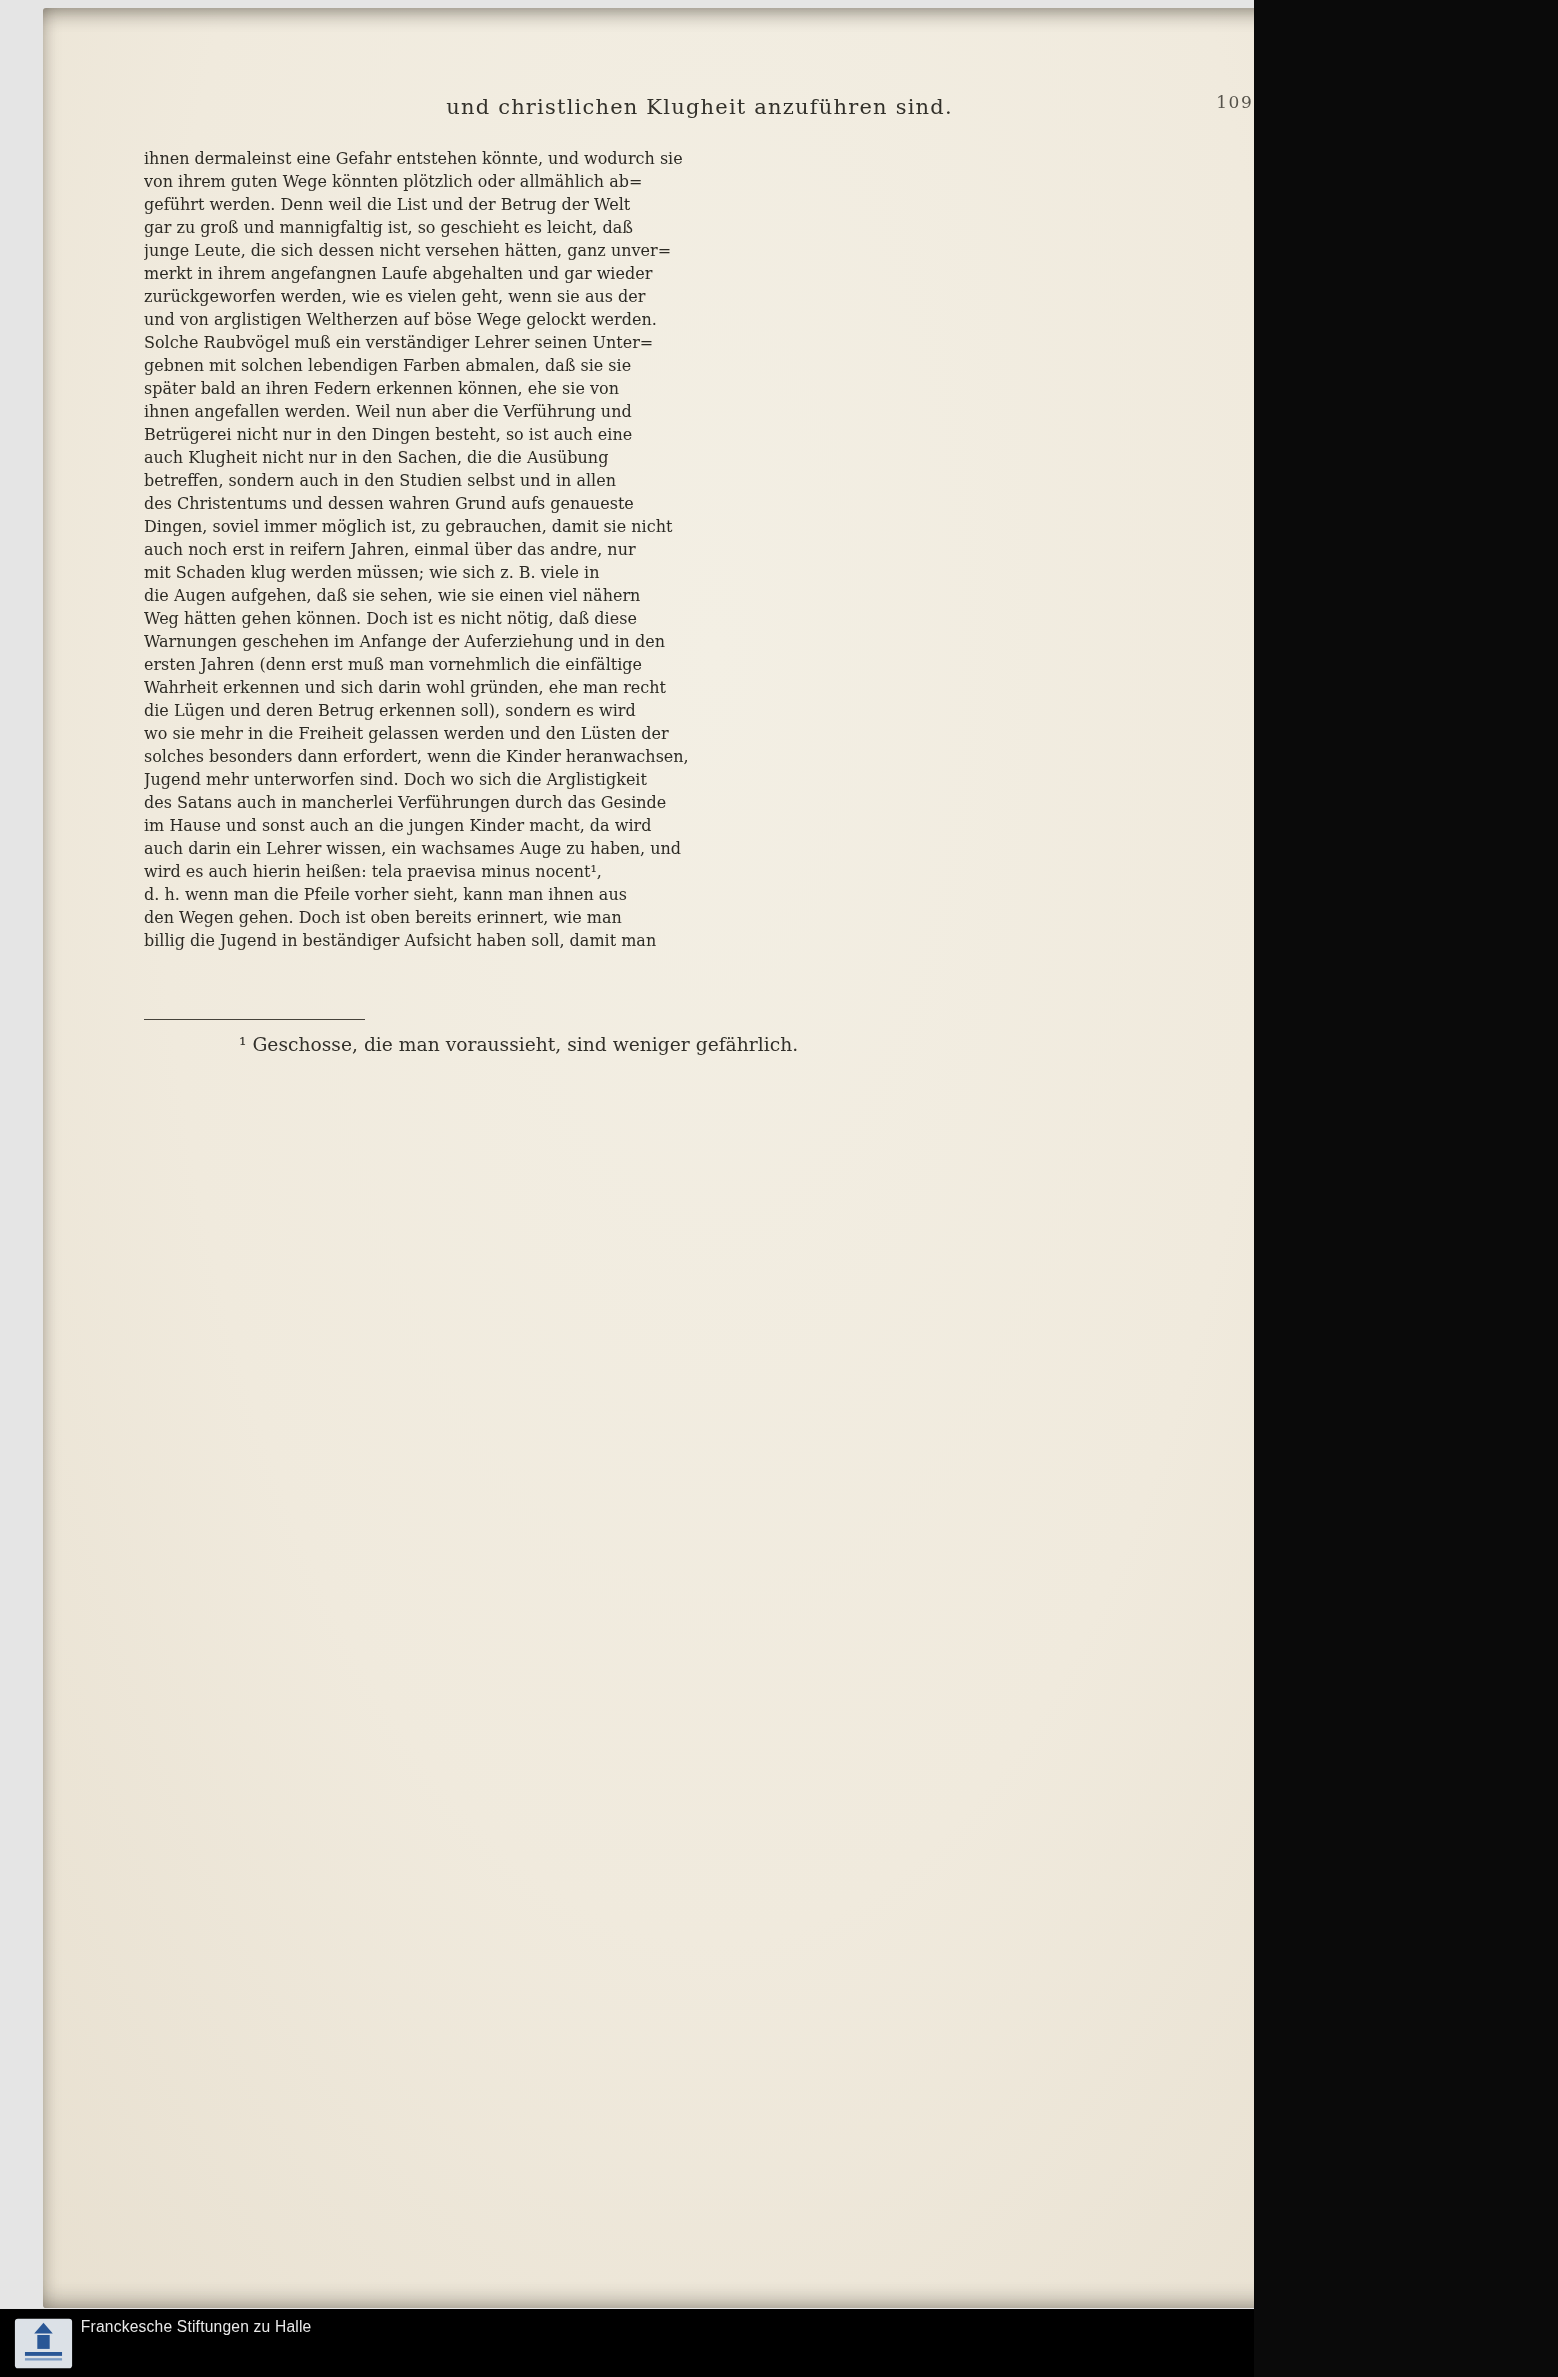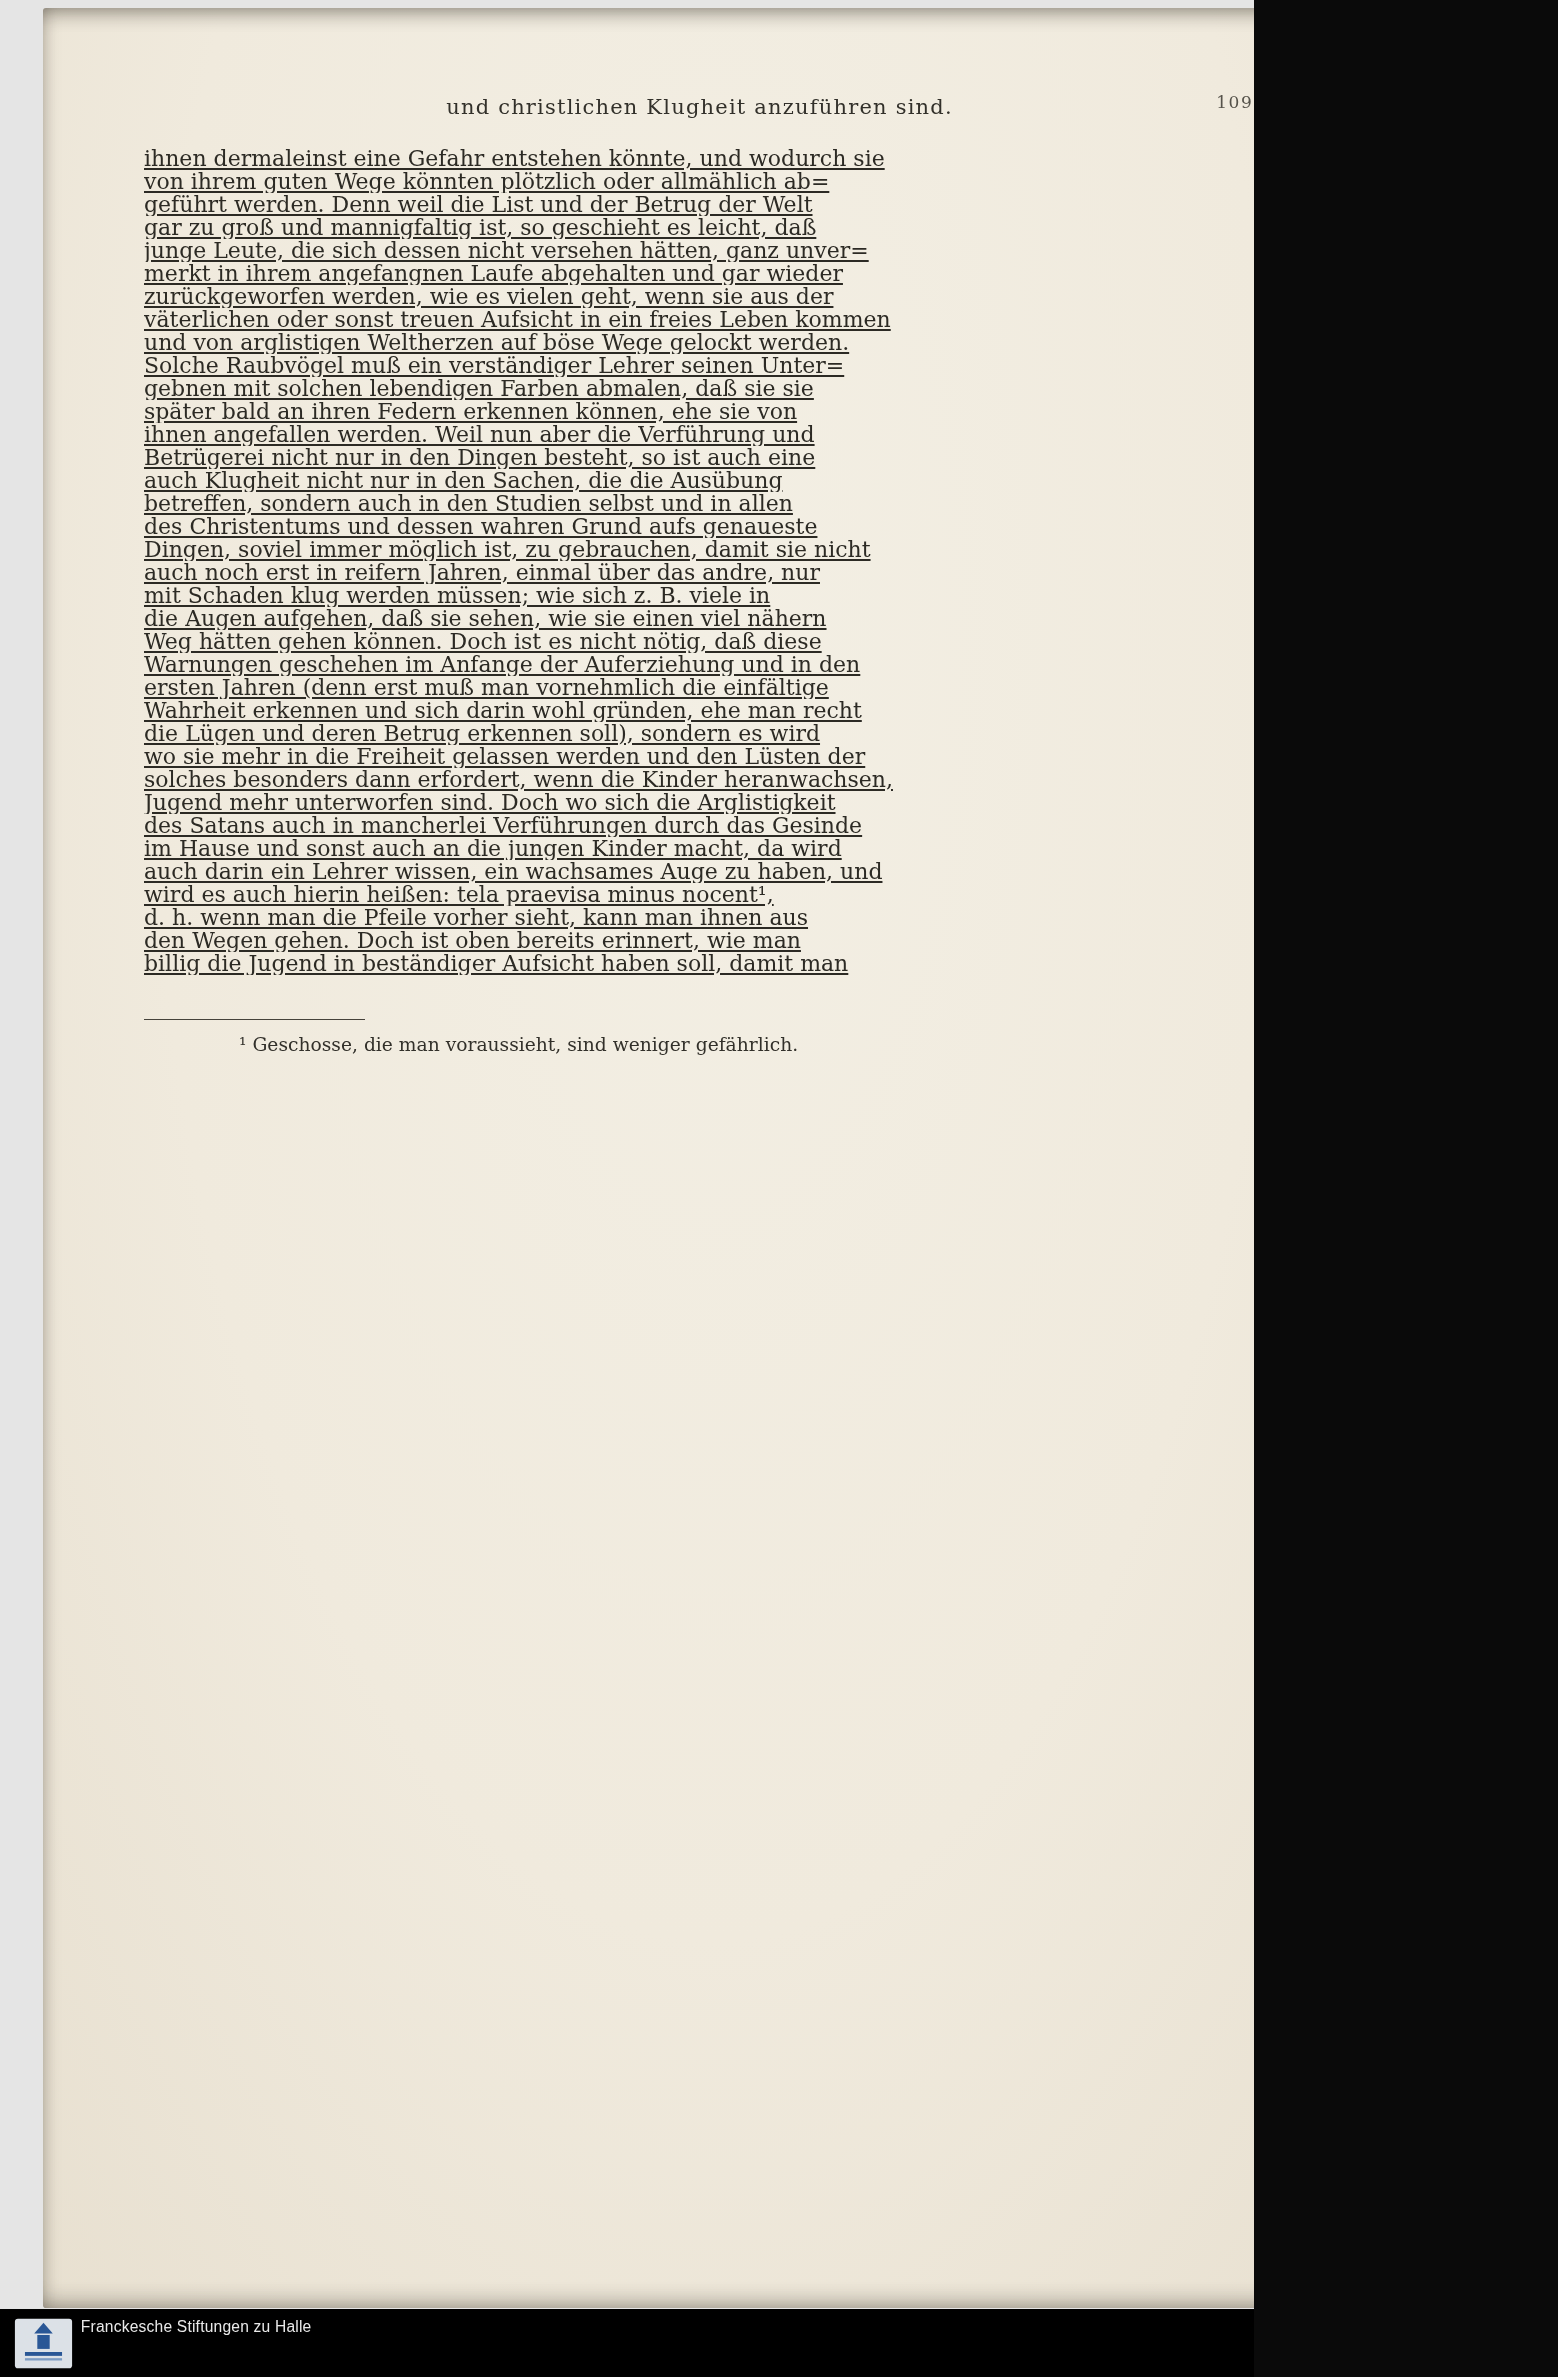--- a/index.html
+++ b/index.html
@@ -65,28 +65,27 @@
   }
 
   .body-text {
     position: absolute;
     top: 139px;
     left: 101px;
     right: 189px;
     color: #2c2a24;
   }
   .text-line {
-    font-size: 22px;
+    font-size: 16px;
     line-height: 23px;
     height: 23px;
     white-space: nowrap;
     text-align: justify;
     text-align-last: justify;
     overflow: hidden;
-    text-decoration: underline;
   }
   
   .text-line::after { content: ""; display: inline-block; width: 100%; }
 
   .footnote-rule {
     position: absolute;
     top: 1011px;
     left: 101px;
     width: 221px;
     height: 1.6px;
@@ -158,21 +157,20 @@
     </div>
 
     <div class="body-text">
         <div class="text-line">ihnen dermaleinst eine Gefahr entstehen könnte, und wodurch sie</div>
         <div class="text-line">von ihrem guten Wege könnten plötzlich oder allmählich ab=</div>
         <div class="text-line">geführt werden.  Denn weil die List und der Betrug der Welt</div>
         <div class="text-line">gar zu groß und mannigfaltig ist, so geschieht es leicht, daß</div>
         <div class="text-line">junge Leute, die sich dessen nicht versehen hätten, ganz unver=</div>
         <div class="text-line">merkt in ihrem angefangnen Laufe abgehalten und gar wieder</div>
         <div class="text-line">zurückgeworfen werden, wie es vielen geht, wenn sie aus der</div>
-        <div class="text-line">väterlichen oder sonst treuen Aufsicht in ein freies Leben kommen</div>
         <div class="text-line">und von arglistigen Weltherzen auf böse Wege gelockt werden.</div>
         <div class="text-line">Solche Raubvögel muß ein verständiger Lehrer seinen Unter=</div>
         <div class="text-line">gebnen mit solchen lebendigen Farben abmalen, daß sie sie</div>
         <div class="text-line">später bald an ihren Federn erkennen können, ehe sie von</div>
         <div class="text-line">ihnen angefallen werden.  Weil nun aber die Verführung und</div>
         <div class="text-line">Betrügerei nicht nur in den Dingen besteht, so ist auch eine</div>
         <div class="text-line">auch Klugheit nicht nur in den Sachen, die die Ausübung</div>
         <div class="text-line">betreffen, sondern auch in den Studien selbst und in allen</div>
         <div class="text-line">des Christentums und dessen wahren Grund aufs genaueste</div>
         <div class="text-line">Dingen, soviel immer möglich ist, zu gebrauchen, damit sie nicht</div>

